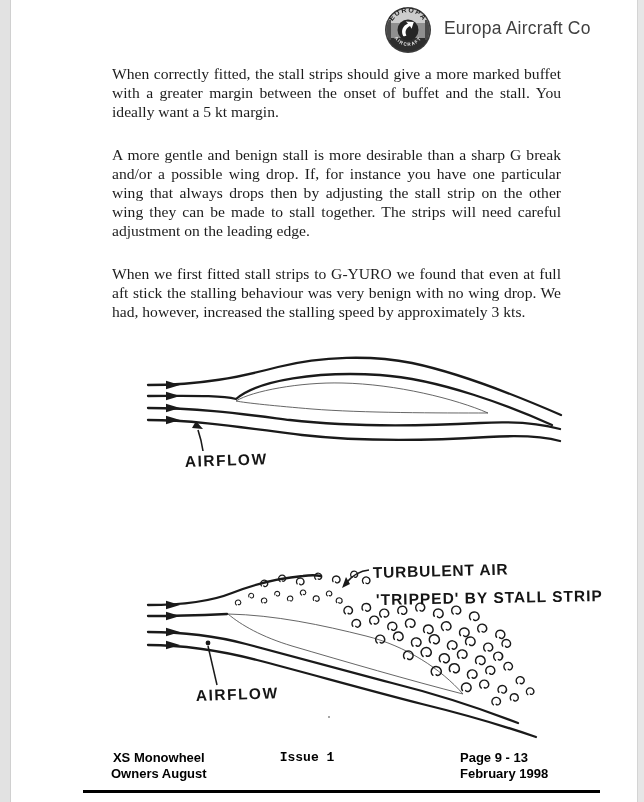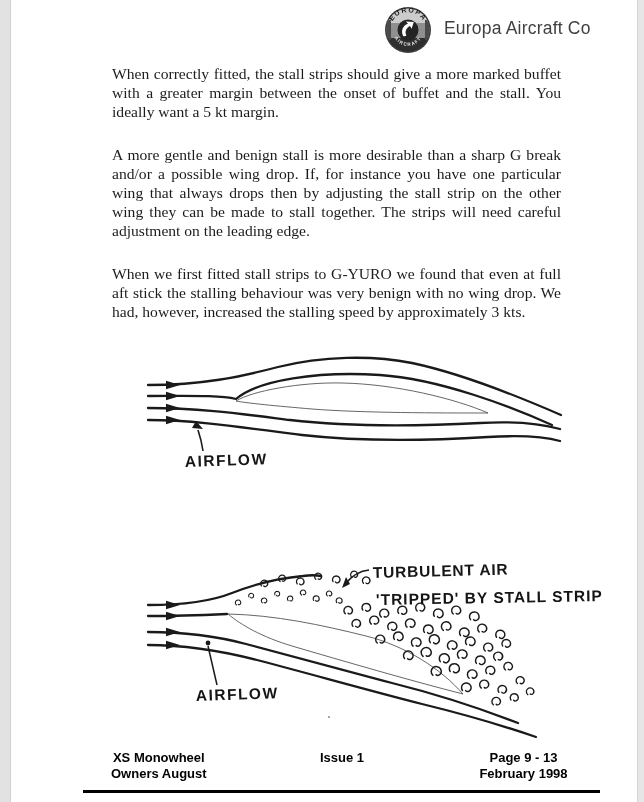--- a/index.html
+++ b/index.html
@@ -12,22 +12,22 @@
         font-weight:normal;font-size:17.5px;color:#404040;letter-spacing:0.2px;}
   .logo{left:384px;top:6px;width:48px;height:48px;}
   .bodytext{left:100px;top:64px;width:461px;font-size:15.6px;line-height:19px;
         text-align:justify;color:#1c1c1c;}
   .bodytext p{margin:0 0 24px 12px;}
   .diag{position:absolute;}
   .hand{font-family:"Liberation Sans",sans-serif;font-weight:600;fill:#151515;}
   .footer{font-family:"Liberation Sans",sans-serif;font-weight:bold;font-size:13px;
         line-height:16px;color:#000;}
   .f-left{left:111px;top:750px;text-align:center;}
-  .f-center{left:250px;top:750px;width:114px;text-align:right;}
-  .f-right{left:460px;top:750px;width:127px;text-align:center;}
+  .f-center{left:250px;top:750px;width:114px;text-align:center;font-family:Liberation Mono, monospace;}
+  .f-right{left:460px;top:750px;width:127px;text-align:left;}
   .f-rule{left:83px;top:790px;width:517px;height:3px;background:#000;}
   .speck{left:328px;top:716px;width:2px;height:2px;background:#888;border-radius:50%;}
 </style>
 </head>
 <body>
 
 <div class="page">
 
   <div class="abs edge-left"></div>
   <div class="abs edge-right"></div>

